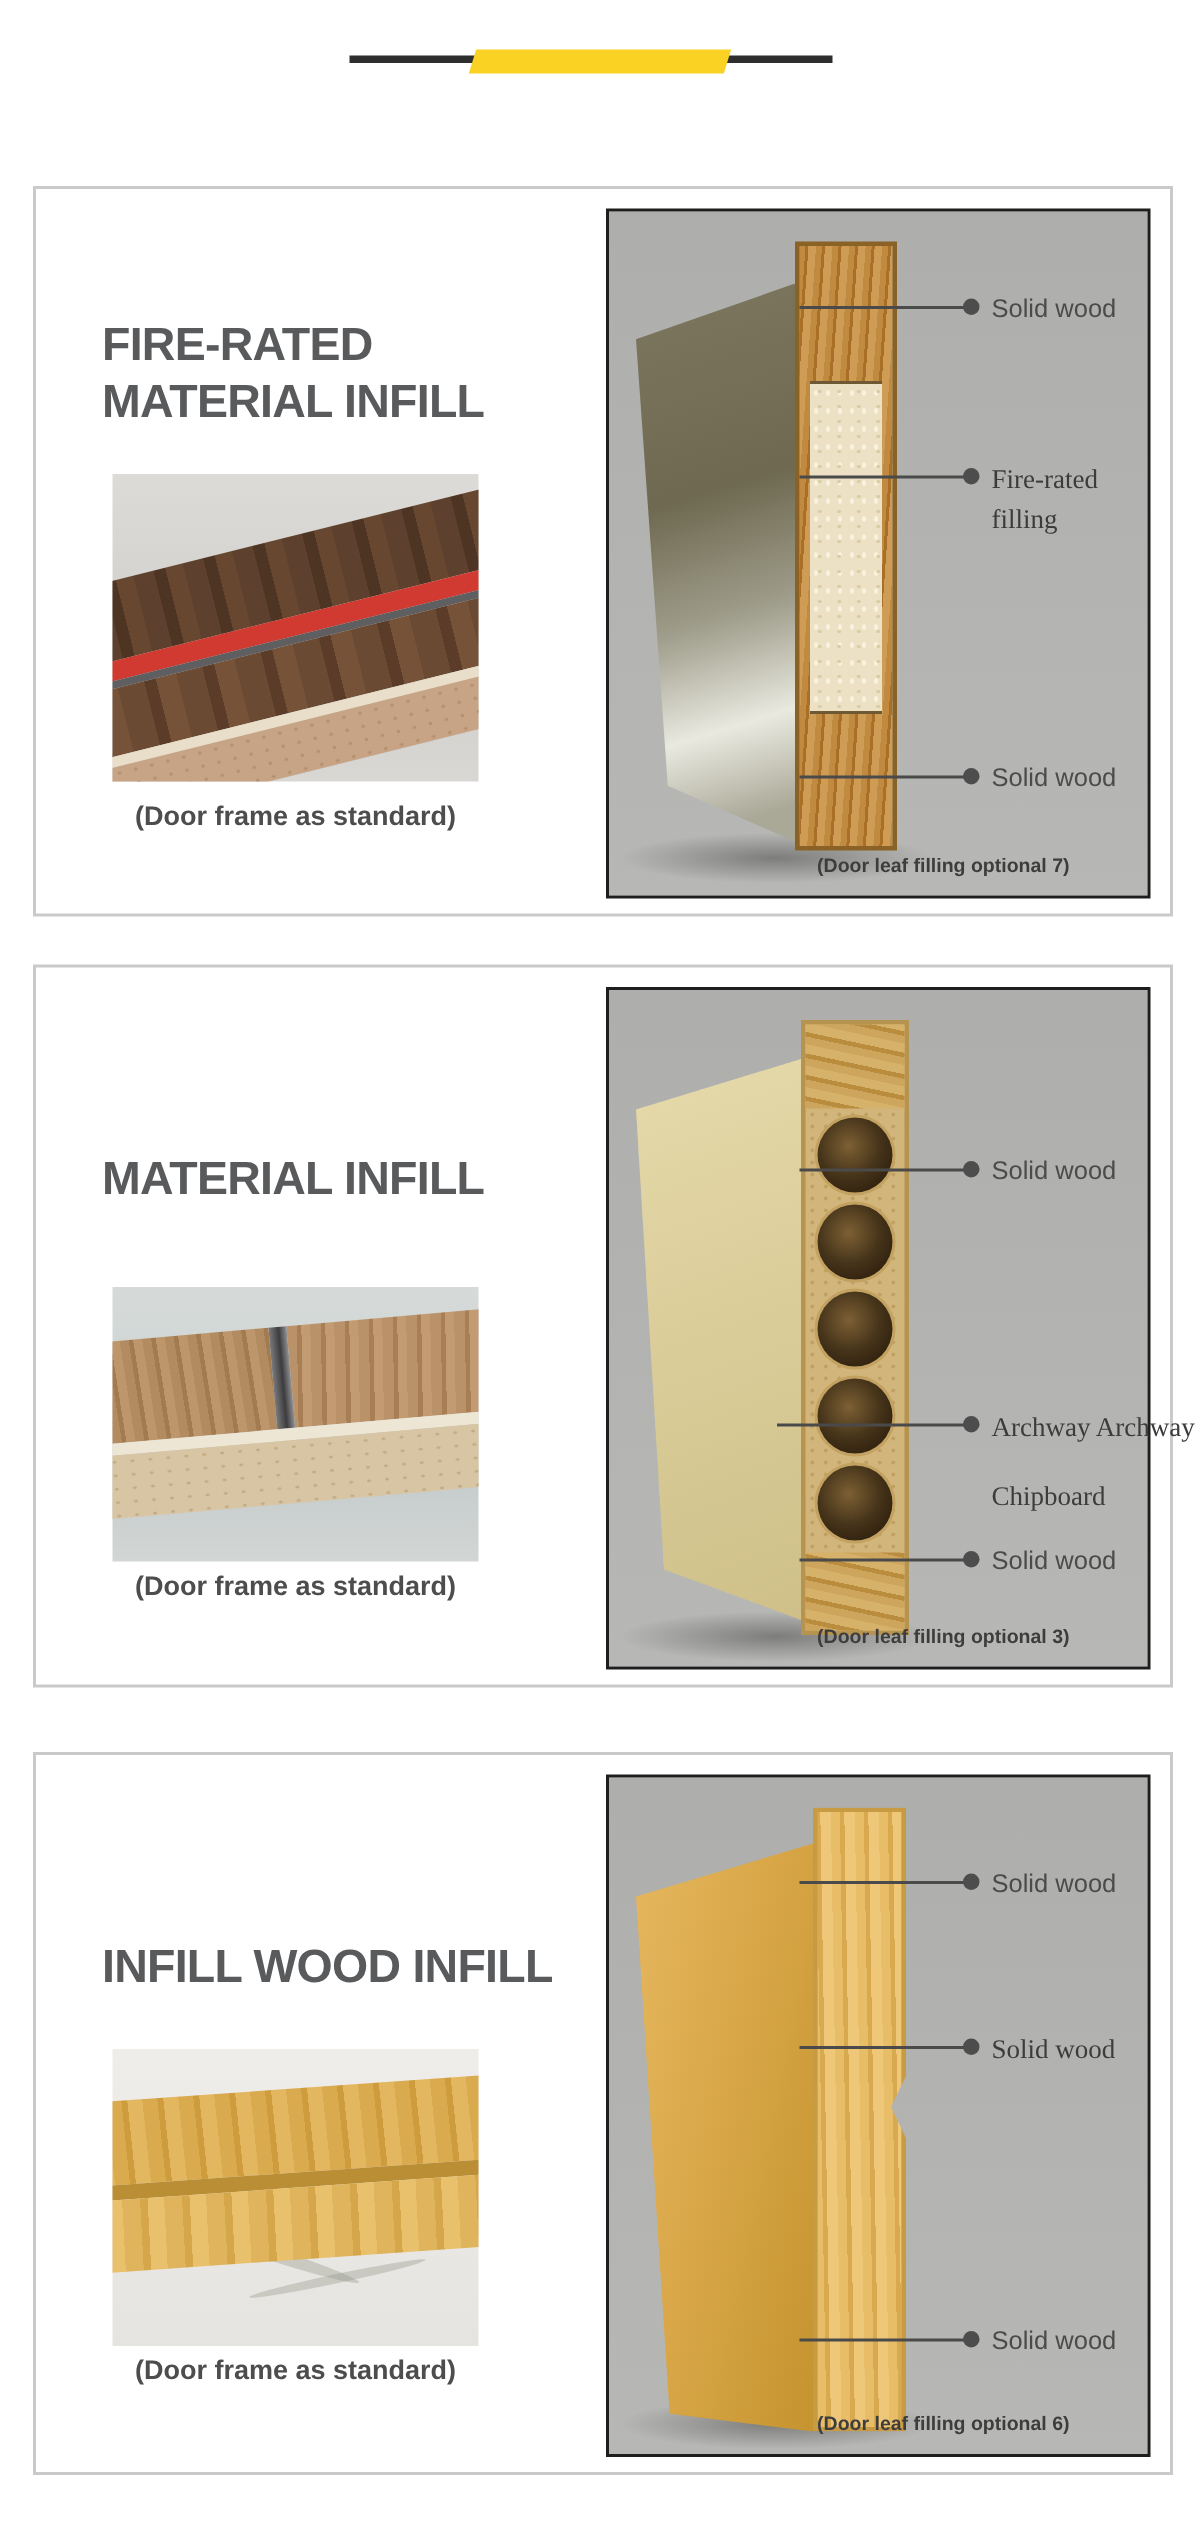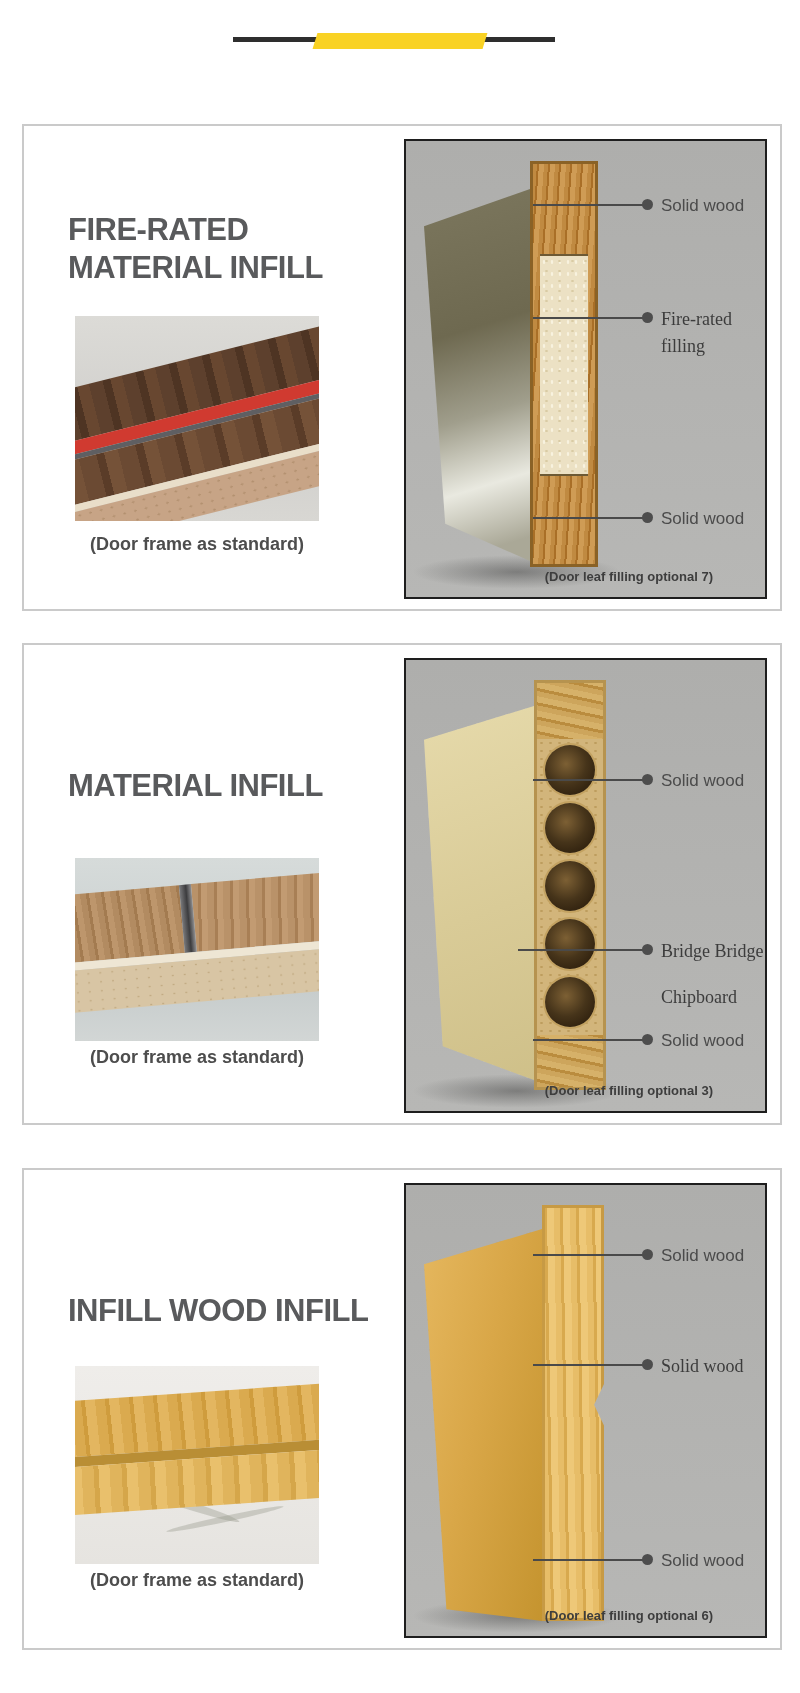--- a/index.html
+++ b/index.html
@@ -213,21 +213,21 @@
       </div>
 
       <div class="lbl lbl1">
         <div class="lead"></div>
         <div class="dot"></div>
         <span class="ltx">Solid wood</span>
       </div>
       <div class="lbl lbl2">
         <div class="lead"></div>
         <div class="dot"></div>
-        <span class="ltx">Bridge Bridge</span>
+        <span class="ltx">Archway Archway</span>
         <span class="l2">Chipboard</span>
       </div>
       <div class="lbl lbl3">
         <div class="lead"></div>
         <div class="dot"></div>
         <span class="ltx">Solid wood</span>
       </div>
 
       <div class="pcap">(Door leaf filling optional 3)</div>
     </div>

